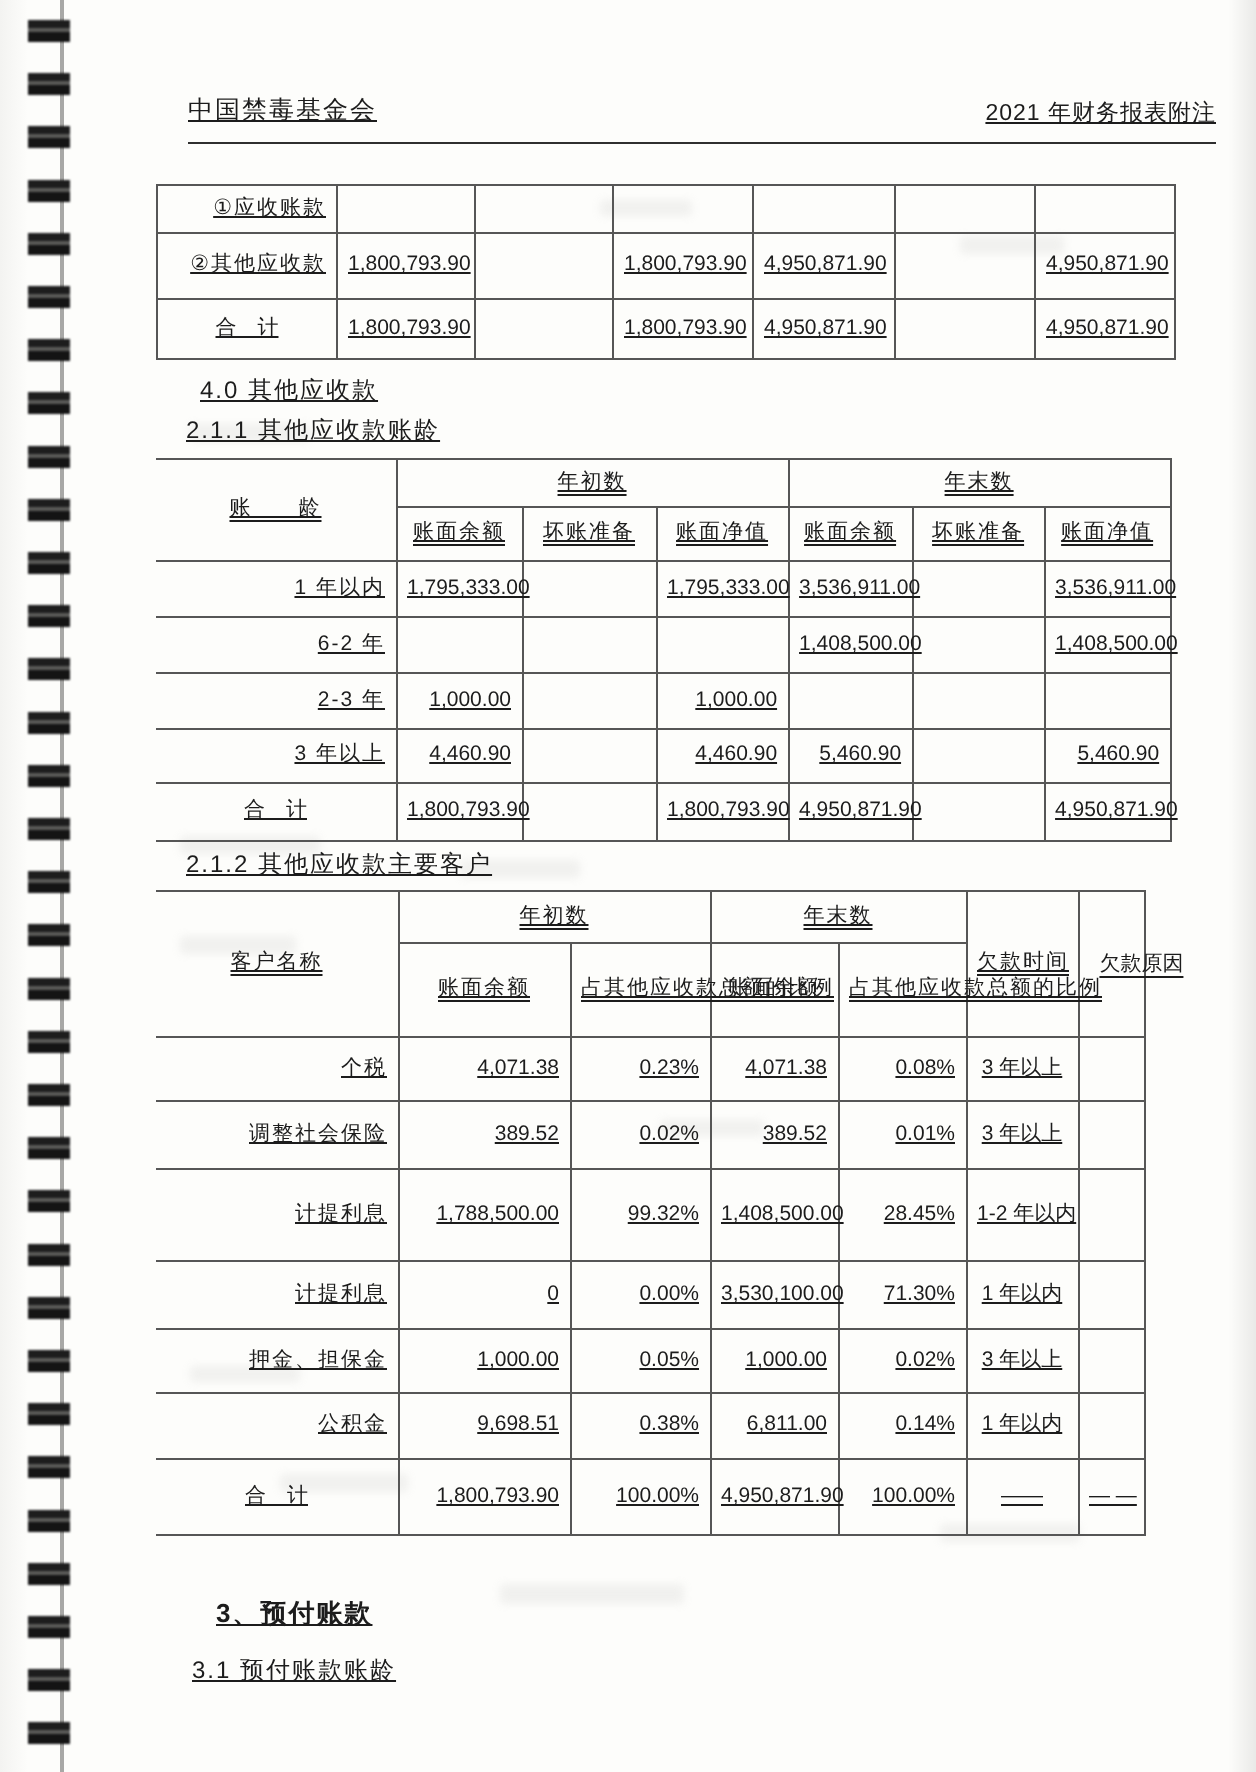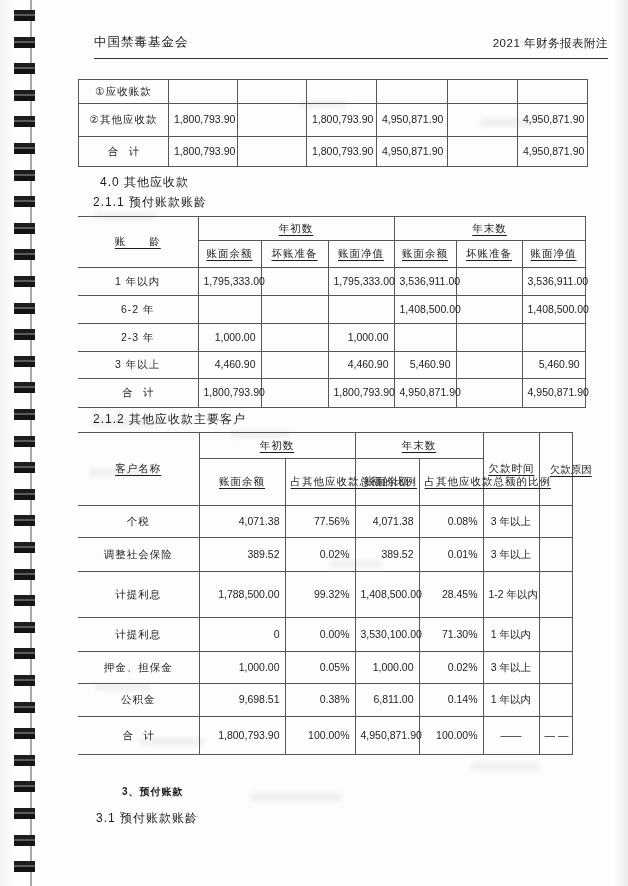--- a/index.html
+++ b/index.html
@@ -30,61 +30,61 @@
       to bottom,
       rgba(0,0,0,0) 0 8px,
       #1d1d1d 8px 12px,
       #5a5a58 12px 14px,
       #141414 14px 19px,
       rgba(0,0,0,0) 19px 26.6px
     );
     filter:blur(.4px);
   }
   
-  .content{position:absolute;left:78px;top:4px;width:530px;}
+  .content{position:absolute;left:78px;top:17px;width:530px;text-decoration:underline;}
   .doc-header{
     margin-top:30px;margin-left:16px;
     display:flex;justify-content:space-between;align-items:flex-end;
     border-bottom:1.5px solid #2f2f2f;padding-bottom:7px;
   }
   .doc-header .left{font-size:12.5px;letter-spacing:1px;}
   .doc-header .right{font-size:11.5px;letter-spacing:.5px;}
 
   
   table.t{border-collapse:collapse;table-layout:fixed;}
   table.t td{
     border:1px solid #565656;
     font-size:10.5px;line-height:1.25;
     padding:2px 5px;vertical-align:middle;
     overflow:visible;white-space:nowrap;
   }
   table.noleft tr td:first-child{border-left:none;}
   td.num{text-align:right;}
   td.pct{text-align:right;padding-right:8px;}
   td.ctr{text-align:center;}
-  td.lbl{text-align:center;padding-left:7px;letter-spacing:1px;}
+  td.lbl{text-align:right;padding-left:7px;letter-spacing:1px;}
   td.hd{
     text-align:center;letter-spacing:1px;
     text-decoration:underline;text-underline-offset:2.5px;
     white-space:normal;
   }
   td.wrap{white-space:normal;}
   td.reason-cell{white-space:pre-line;text-align:center;line-height:1.1;}
   .vert{
     display:inline-block;width:1.1em;
     word-break:break-all;line-height:2.0;
     text-decoration:underline;text-underline-offset:2.5px;
     letter-spacing:0;
   }
   
   .sec{font-size:12px;letter-spacing:1px;}
   .sec.s21{margin:7px 0 3px 22px;}
   .sec.s211{margin:2px 0 5px 15px;}
   .sec.s212{margin:3px 0 4px 15px;}
-  .sec.s3{margin:30px 0 0 44px;font-weight:bold;font-size:10px;}
+  .sec.s3{margin:30px 0 0 30px;font-weight:bold;font-size:13px;}
   .sec.s31{margin:11px 0 0 18px;}
   .footer-page{
     position:absolute;bottom:20px;left:0;width:628px;
     text-align:center;font-size:11px;color:#3a3a3a;
   }
   
   .ghost{position:absolute;background:#b9b9b7;opacity:.18;filter:blur(2px);border-radius:2px;}
 </style>
 </head>
 <body>
@@ -148,21 +148,21 @@
         <td class="num"></td>
         <td class="num">1,800,793.90</td>
         <td class="num">4,950,871.90</td>
         <td class="num"></td>
         <td class="num">4,950,871.90</td>
       </tr>
     </tbody>
       </table>
 
     <div class="sec s21">4.0 其他应收款</div>
-    <div class="sec s211">2.1.1 预付账款账龄</div>
+    <div class="sec s211">2.1.1 其他应收款账龄</div>
 
     <table class="t noleft" style="width:507px;">
       <colgroup>
         <col style="width:120px">
           <col style="width:63px">
           <col style="width:67px">
           <col style="width:66px">
         <col style="width:62px">
           <col style="width:66px">
           <col style="width:63px">
@@ -251,21 +251,21 @@
       </tr>
       <tr style="height:47px">
         <td class="hd">账面余额</td>
         <td class="hd wrap">占其他应收款总额的比例</td>
         <td class="hd">账面余额</td>
         <td class="hd wrap">占其他应收款总额的比例</td>
       </tr>
       <tr style="height:32px">
         <td class="lbl">个税</td>
         <td class="num">4,071.38</td>
-        <td class="pct">77.56%</td>
+        <td class="pct">0.23%</td>
         <td class="num">4,071.38</td>
         <td class="pct">0.08%</td>
         <td class="ctr wrap">3 年以上</td>
         <td class="reason-cell"></td>
       </tr>
       <tr style="height:34px">
         <td class="lbl">调整社会保险</td>
         <td class="num">389.52</td>
         <td class="pct">0.02%</td>
         <td class="num">389.52</td>

